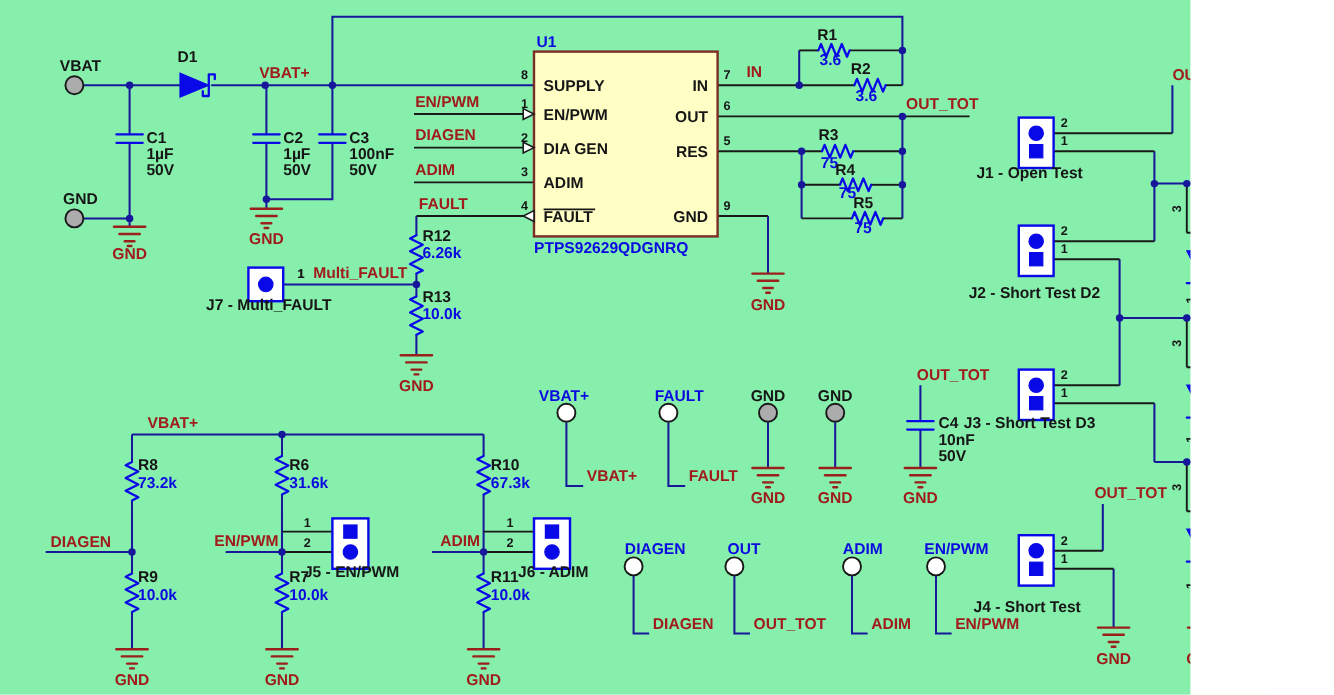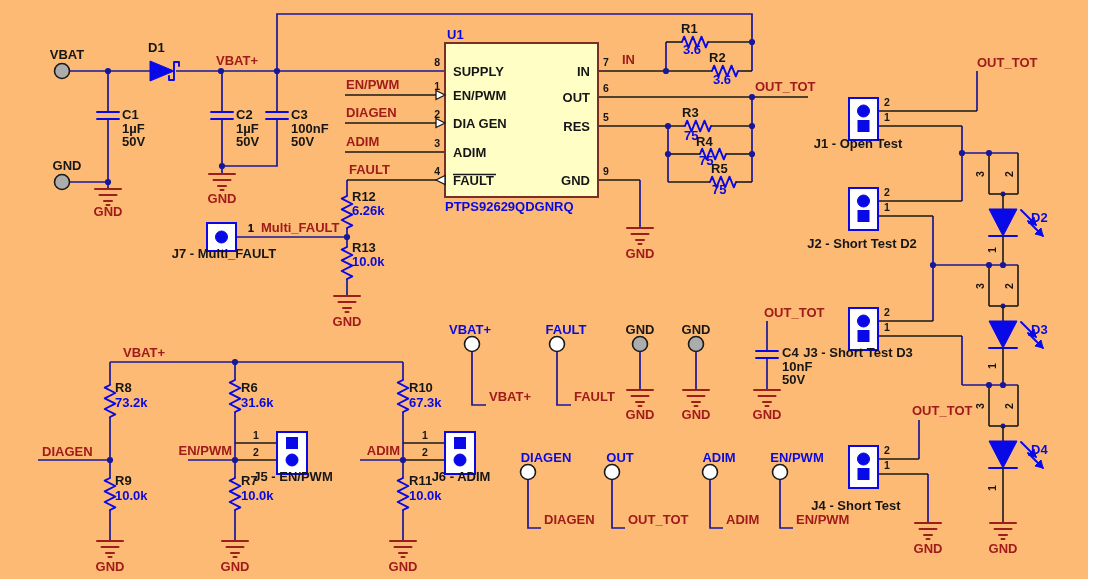--- a/index.html
+++ b/index.html
@@ -1,16 +1,16 @@
 <!DOCTYPE html>
 <html><head>
 <meta charset="utf-8">
 <style>
   html,body{margin:0;padding:0;background:#ffffff;}
-  #stage{position:relative;width:1088px;height:579px;background:#fdba74;overflow:hidden;}
+  #stage{position:relative;width:992px;height:579px;background:#86efac;overflow:hidden;}
   svg text{font-family:"Liberation Sans",sans-serif;font-weight:bold;}
   .t13{font-size:13px;}
   .t11{font-size:10.5px;}
   .blk{fill:#161616;}
   .mar{fill:#A01B1B;}
   .blu{fill:#0A0AE0;}
   .wn{stroke:#17179C;stroke-width:1.7;fill:none;}
   .wb{stroke:#191919;stroke-width:1.6;fill:none;}
   .sym{stroke:#0909E8;stroke-width:1.9;fill:none;stroke-linejoin:round;stroke-linecap:round;}
   .symf{fill:#0909E8;stroke:#0909E8;}

